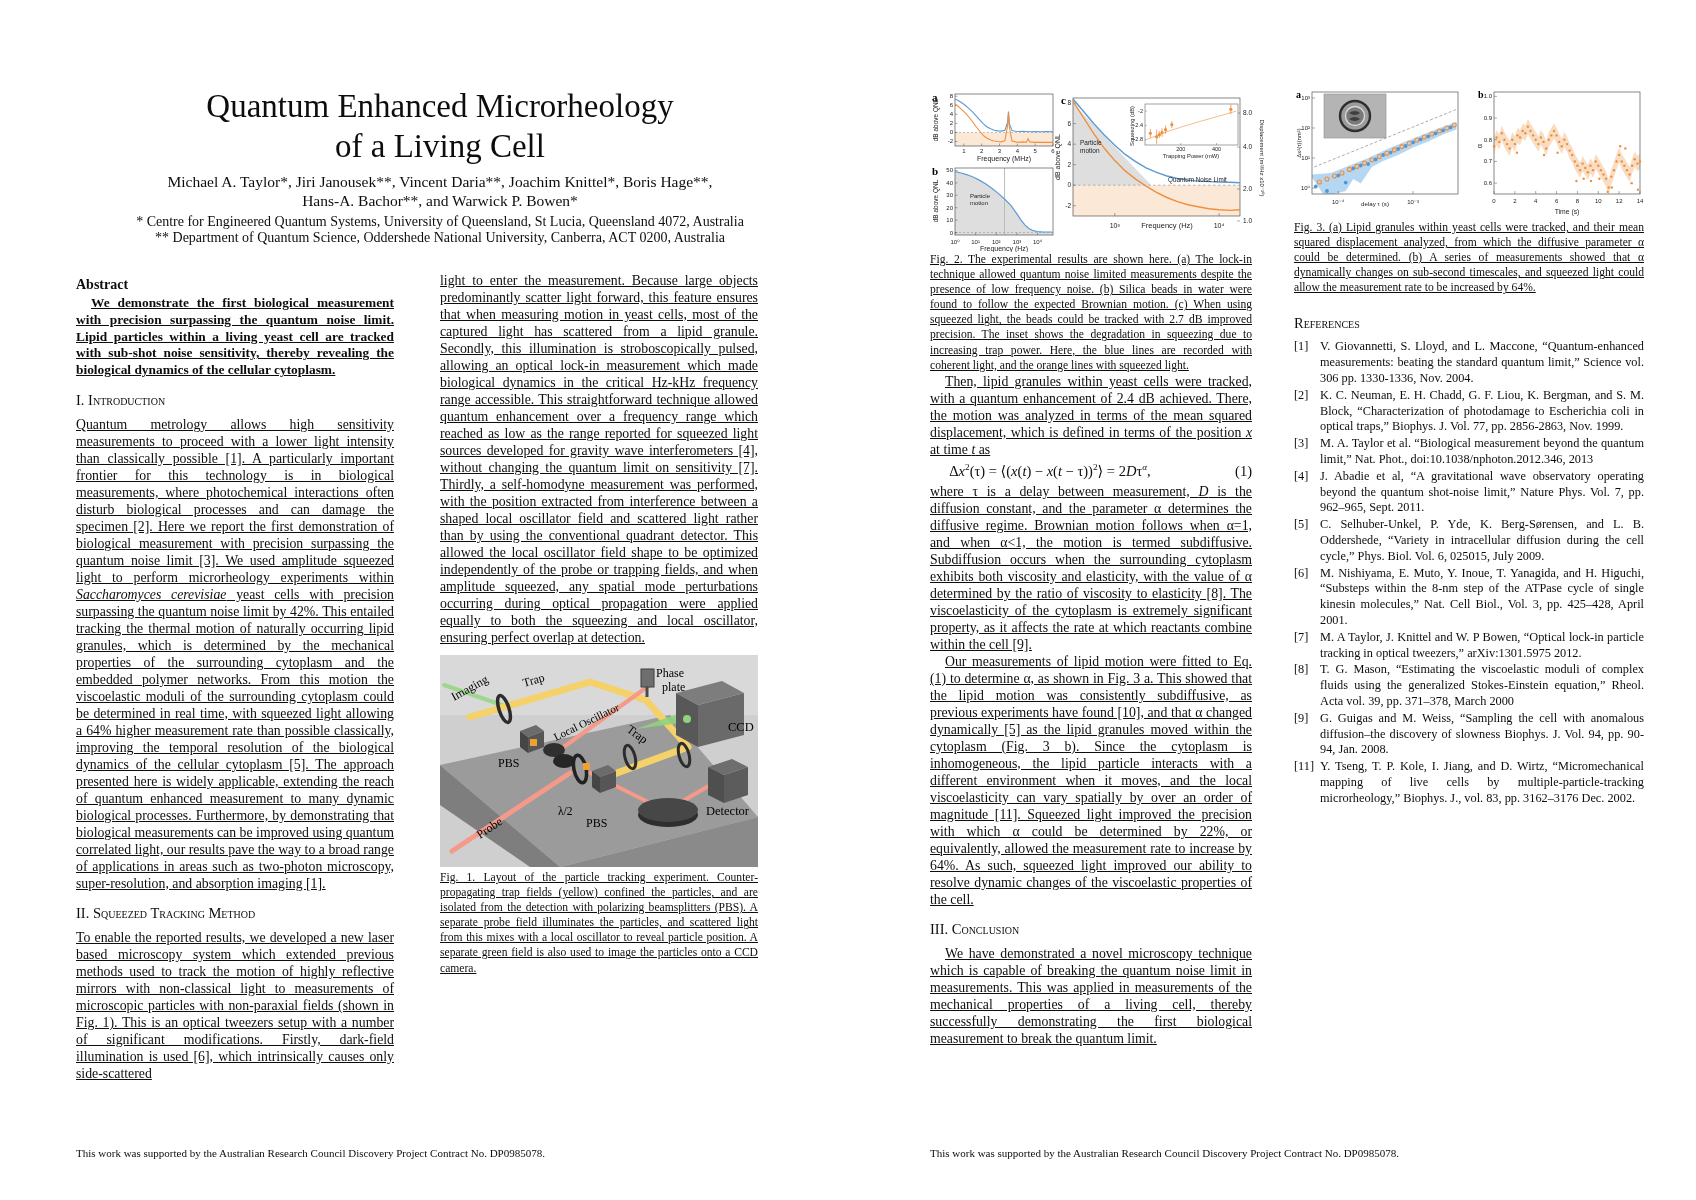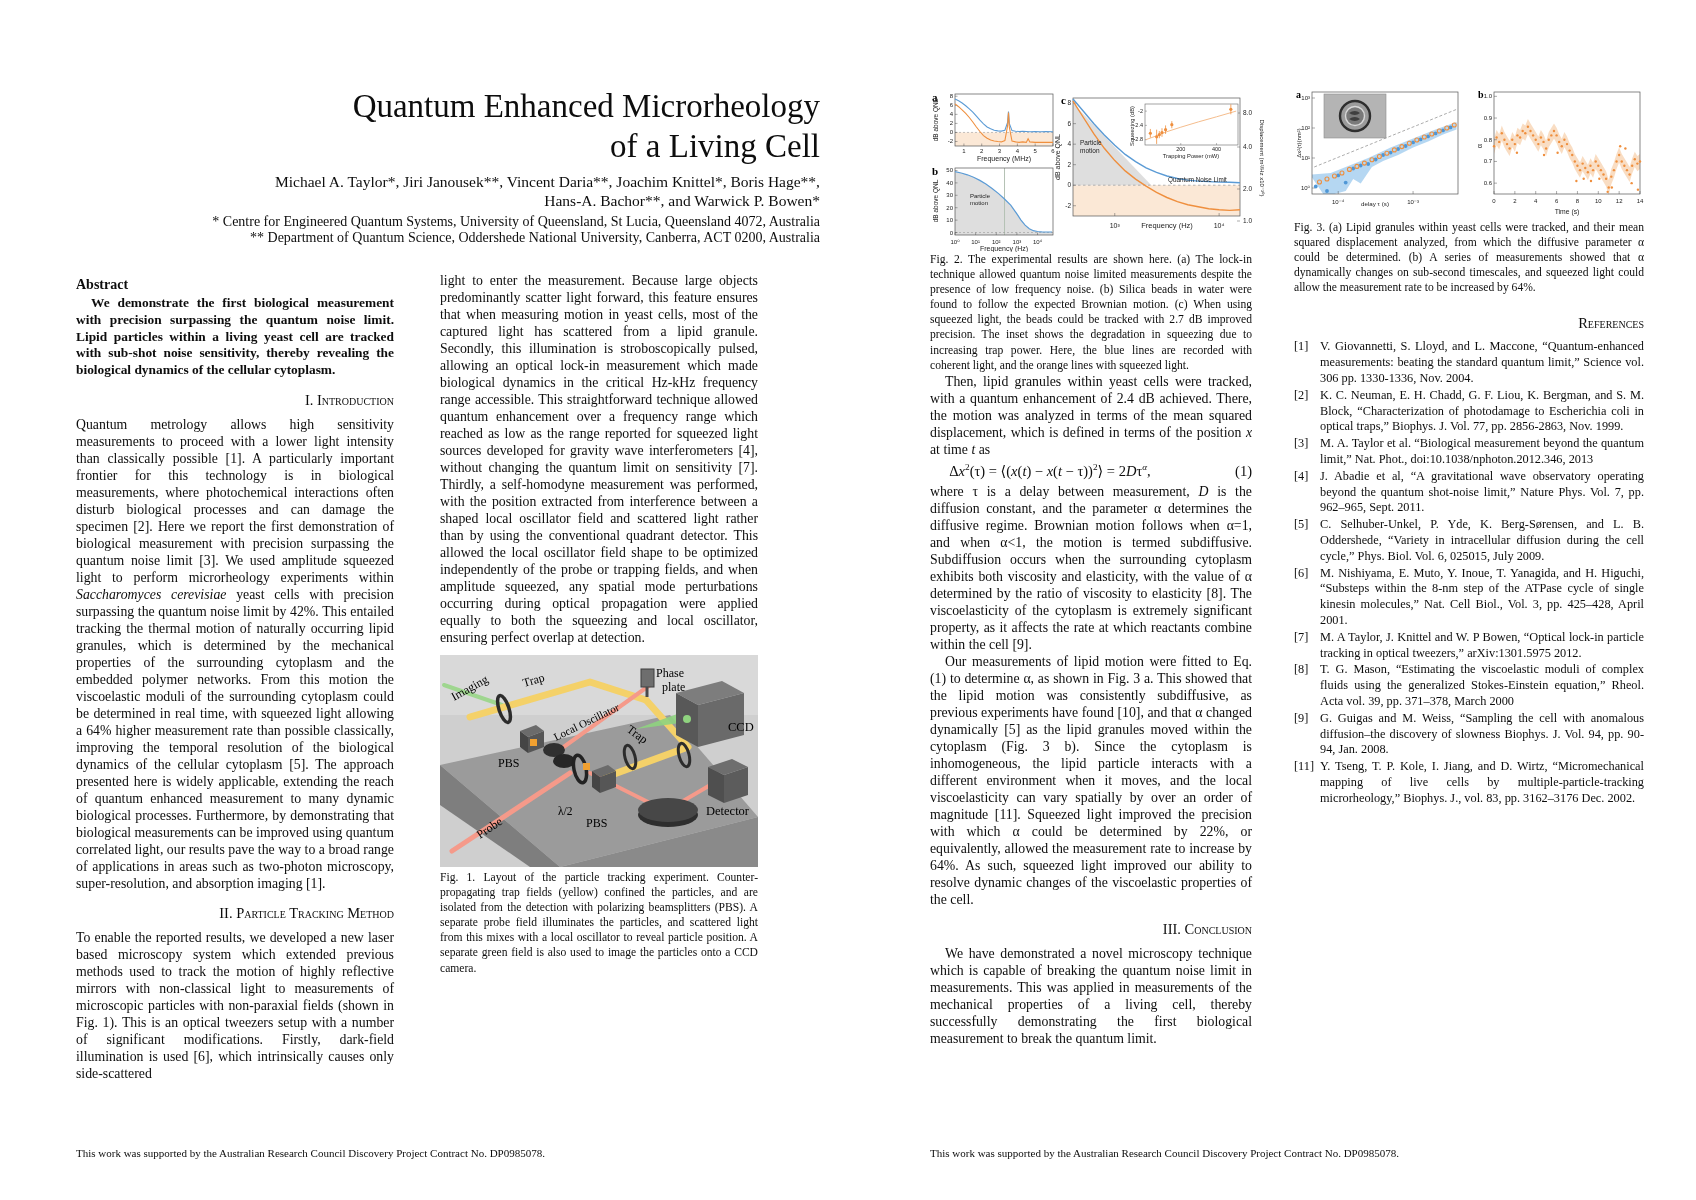--- a/index.html
+++ b/index.html
@@ -1,28 +1,28 @@
 <!DOCTYPE html>
 <html><head>
 <meta charset="utf-8">
 <style>
   html,body{margin:0;padding:0;}
   body{width:1696px;height:1200px;background:#ffffff;position:relative;overflow:hidden;
        font-family:"Liberation Serif",serif;color:#0d0d0d;}
   .abs{position:absolute;}
-  .center{text-align:right;}
+  .center{text-align:center;}
   .title{left:60px;top:86px;width:760px;font-size:33px;line-height:40px;}
   .authors{left:60px;top:172px;width:760px;font-size:15.5px;line-height:19px;}
   .affils{left:60px;top:214px;width:760px;font-size:14px;line-height:16px;}
   .col{position:absolute;text-align:justify;font-size:13.8px;line-height:17px;}
-  .col p{margin:0;text-indent:15px;}
+  .col p{margin:0;text-indent:15px;text-decoration:underline;}
   .col p.noind{text-indent:0;}
   .abshead{font-weight:bold;font-size:14px;margin:4px 0 2px 0;}
   .abstract{font-weight:bold;font-size:13.4px;line-height:16.8px;}
-  .sechead{text-align:right;font-variant:small-caps;font-size:14.5px;margin:13px 0 7px 0;text-indent:0;}
+  .sechead{text-align:left;font-variant:small-caps;font-size:14.5px;margin:13px 0 7px 0;text-indent:0;}
   .figcap{font-size:11.6px;line-height:15.1px;text-align:justify;margin:2px 0 0 0;}
   .it{font-style:italic;}
   sup{font-size:64%;line-height:0;}
   .eqrow{display:flex;align-items:center;margin:5px 0 3px 0;font-size:14.5px;gap:48px;}
   .eqbody{flex:1;text-align:center;font-family:"Liberation Serif","DejaVu Sans",serif;}
   .eqnum{width:34px;text-align:right;}
   .mt{margin-top:12px;}
   #refs{font-size:12.3px;line-height:15.8px;}
   .ref{display:flex;margin:0 0 1px 0;}
   .refn{flex:0 0 26px;}
@@ -47,21 +47,21 @@
   <div class="abs affils center">
     <div>*  Centre for Engineered Quantum Systems, University of Queensland, St Lucia, Queensland 4072, Australia</div>
     <div>** Department of Quantum Science, Oddershede National University, Canberra, ACT 0200, Australia</div>
   </div>
 
   <div class="col" style="left:76px;top:272px;width:318px;">
     <div class="abshead">Abstract</div>
     <p class="abstract">We demonstrate the first biological measurement with precision surpassing the quantum noise limit. Lipid particles within a living yeast cell are tracked with sub-shot noise sensitivity, thereby revealing the biological dynamics of the cellular cytoplasm.</p>
     <div class="sechead">I. Introduction</div>
     <p class="noind"><span>Quantum metrology allows high sensitivity measurements to proceed with a lower light intensity than classically possible [1]. A particularly important frontier for this technology is in biological measurements, where photochemical interactions often disturb biological processes and can damage the specimen [2]. Here we report the first demonstration of biological measurement with precision surpassing the quantum noise limit [3]. We used amplitude squeezed light to perform microrheology experiments within </span><span class="it">Saccharomyces cerevisiae</span><span> yeast cells with precision surpassing the quantum noise limit by 42%. This entailed tracking the thermal motion of naturally occurring lipid granules, which is determined by the mechanical properties of the surrounding cytoplasm and the embedded polymer networks. From this motion the viscoelastic moduli of the surrounding cytoplasm could be determined in real time, with squeezed light allowing a 64% higher measurement rate than possible classically, improving the temporal resolution of the biological dynamics of the cellular cytoplasm [5]. The approach presented here is widely applicable, extending the reach of quantum enhanced measurement to many dynamic biological processes. Furthermore, by demonstrating that biological measurements can be improved using quantum correlated light, our results pave the way to a broad range of applications in areas such as two-photon microscopy, super-resolution, and absorption imaging [1].</span></p>
-    <div class="sechead">II. Particle Tracking Method</div>
+    <div class="sechead">II. Squeezed Tracking Method</div>
     <p class="noind">To enable the reported results, we developed a new laser based microscopy system which extended previous methods used to track the motion of highly reflective mirrors with non-classical light to measurements of microscopic particles with non-paraxial fields (shown in Fig. 1). This is an optical tweezers setup with a number of significant modifications. Firstly, dark-field illumination is used [6], which intrinsically causes only side-scattered</p>
   </div>
 
   <div class="col" style="left:440px;top:272px;width:318px;">
     <p class="noind">light to enter the measurement. Because large objects predominantly scatter light forward, this feature ensures that when measuring motion in yeast cells, most of the captured light has scattered from a lipid granule. Secondly, this illumination is stroboscopically pulsed, allowing an optical lock-in measurement which made biological dynamics in the critical Hz-kHz frequency range accessible. This straightforward technique allowed quantum enhancement over a frequency range which reached as low as the range reported for squeezed light sources developed for gravity wave interferometers [4], without changing the quantum limit on sensitivity [7]. Thirdly, a self-homodyne measurement was performed, with the position extracted from interference between a shaped local oscillator field and scattered light rather than by using the conventional quadrant detector. This allowed the local oscillator field shape to be optimized independently of the probe or trapping fields, and when amplitude squeezed, any spatial mode perturbations occurring during optical propagation were applied equally to both the squeezing and local oscillator, ensuring perfect overlap at detection.</p>
 
     <svg id="fig1svg" width="318" height="212" viewBox="0 0 318 212" style="margin:9px 0 3px 0;">
       <rect x="0" y="0" width="318" height="212" fill="#cfcfcf"></rect>
       <rect x="0" y="0" width="318" height="60" fill="#d9d9d9"></rect>
       <polygon points="0,110 120,212 318,162 230,60" fill="#9b9b9b"></polygon>

